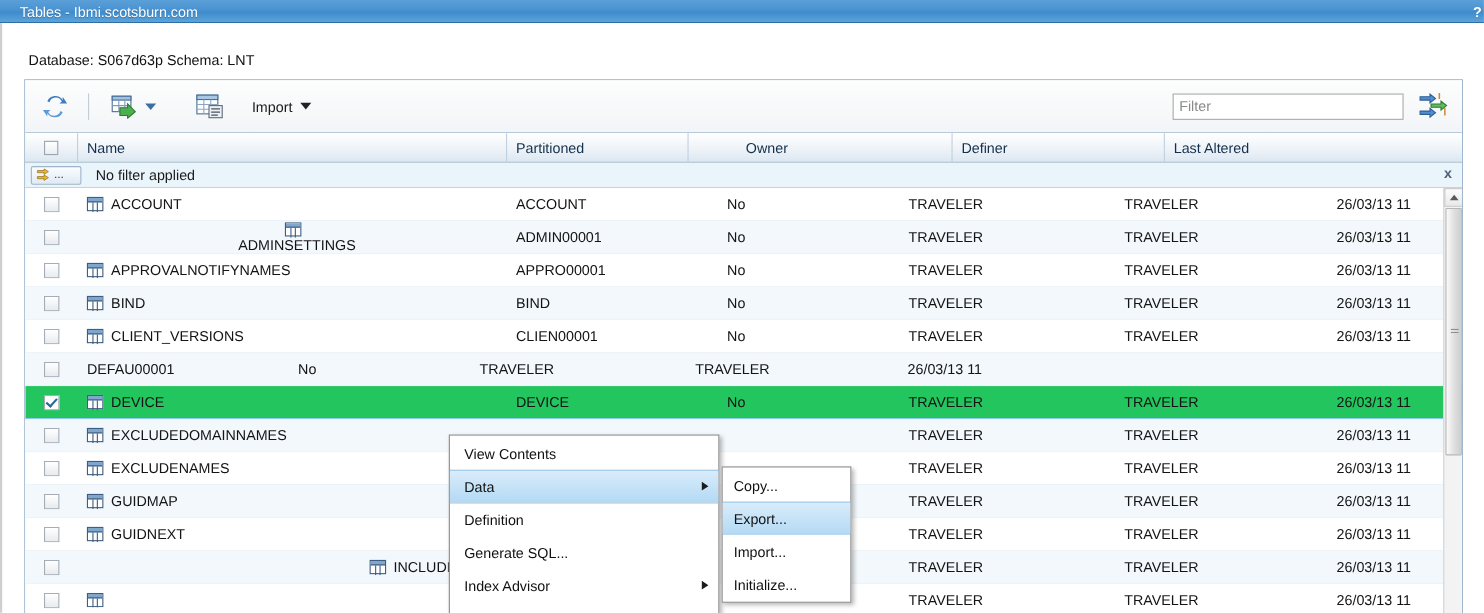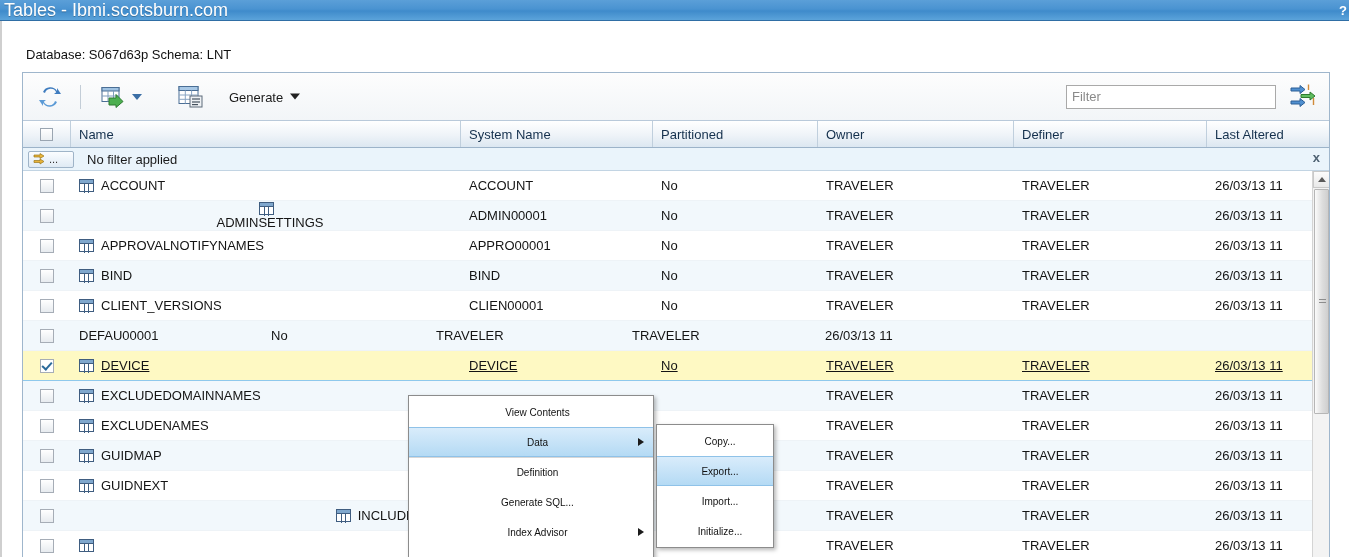--- a/index.html
+++ b/index.html
@@ -16,22 +16,22 @@
   .titlebar {
     position: absolute; left: 0; top: 0;
     width: 1349px; height: 21px;
     background: linear-gradient(to bottom, #5b9fd8 0%, #4a93d1 45%, #3f8bcb 55%, #5ba3da 100%);
     border-bottom: 1px solid #2f6ea5;
     display: flex; align-items: center;
     overflow: hidden;
   }
   .titlebar-text {
     color: #ffffff;
-    font-size: 18px;
-    padding-left: 4px;
+    font-size: 13px;
+    padding-left: 18px;
     white-space: nowrap;
     text-shadow: 0 1px 0 rgba(0,0,0,0.25);
   }
   .titlebar-help {
     position: absolute; right: 2px; top: 0px;
     color: #ffffff; font-size: 13px; font-weight: bold;
     line-height: 21px;
   }
 
   
@@ -157,21 +157,21 @@
   }
   .row {
     display: flex;
     height: 30px;
     align-items: center;
     font-size: 13px;
     color: #141414;
     border-bottom: 1px solid #eef3f7;
   }
   .row.alt { background: #f2f8fc; }
-  .row.sel { background: #fef9c3; border-bottom-color: #8fc9ec; text-decoration: underline; }
+  .row.sel { background: #22c55e; border-bottom-color: #8fc9ec; }
   .cell {
     padding-left: 8px;
     white-space: nowrap; overflow: hidden;
     display: flex; align-items: center;
   }
   .cell.cb { padding-left: 0; justify-content: center; }
 
   .row-checkbox {
     width: 14px; height: 14px;
     border: 1px solid #a6adb6;
@@ -255,24 +255,23 @@
     z-index: 50;
     padding: 1px 0;
   }
   .ctx-main { left: 406px; top: 374px; width: 246px; }
   .ctx-sub  { left: 654px; top: 403px; width: 118px; }
   .ctx-item {
     position: relative;
     height: 30px;
     display: flex; align-items: center;
     padding-left: 13px;
-    font-size: 10px;
+    font-size: 13px;
     color: #111111;
     white-space: nowrap;
-    justify-content: center;
   }
   .ctx-sub .ctx-item { height: 30px; padding-left: 10px; }
   .ctx-item.hl {
     background: linear-gradient(to bottom,#d9ecfb,#b4daf4);
     border-top: 1px solid #8fc2e8;
     border-bottom: 1px solid #8fc2e8;
   }
   .ctx-item.sep-above { border-top: 1px solid #d6d6d6; }
   .ctx-submark {
     position: absolute; right: 9px; top: 50%;
@@ -329,21 +328,21 @@
           <line x1="1" y1="10" x2="20" y2="10" stroke="#8aa6c4"></line>
           <line x1="1" y1="14.3" x2="20" y2="14.3" stroke="#8aa6c4"></line>
           <rect x="12" y="11" width="12" height="11" fill="#eef1f4" stroke="#5c6b7a"></rect>
           <line x1="14" y1="14" x2="22" y2="14" stroke="#46525e" stroke-width="1.2"></line>
           <line x1="14" y1="17" x2="22" y2="17" stroke="#46525e" stroke-width="1.2"></line>
           <line x1="14" y1="19.6" x2="20" y2="19.6" stroke="#46525e" stroke-width="1.2"></line>
         </svg>
       </div>
 
       <div class="tb-item" style="left:206px;">
-        <span class="tb-label">Generate</span>
+        <span class="tb-label">Import</span>
         <span class="caret dark"></span>
       </div>
 
       <input class="filter-input" type="text" placeholder="Filter" style="">
 
       <div class="tb-item" style="right:12px;">
         <svg width="28" height="26" viewBox="0 0 28 26">
           <path d="M2 4 L11 4 L11 1.5 L16 5.5 L11 9.5 L11 7 L2 7 Z" fill="#4f8fd0" stroke="#2c5f96"></path>
           <path d="M2 17 L11 17 L11 14.5 L16 18.5 L11 22.5 L11 20 L2 20 Z" fill="#4f8fd0" stroke="#2c5f96"></path>
           <path d="M12 10.5 L21 10.5 L21 8 L26 12 L21 16 L21 13.5 L12 13.5 Z" fill="#5fbd5f" stroke="#2f7a2f"></path>
@@ -351,23 +350,22 @@
           <line x1="24.5" y1="14" x2="24.5" y2="21" stroke="#d08a3a" stroke-width="1.4"></line>
         </svg>
       </div>
     </div>
 
     <div class="grid-header">
       <div class="gh-cell cb" style="width:48px;">
         <span class="hdr-checkbox"></span>
       </div>
       <div class="gh-cell" style="width:390px;">Name</div>
-      <div class="gh-cell" style="width:192px;">System Name</div>
       <div class="gh-cell" style="width:165px;">Partitioned</div>
-      <div class="gh-cell" style="width:196px;">Owner</div>
+      <div class="gh-cell" style="width:196px;margin-left:44px;">Owner</div>
       <div class="gh-cell" style="width:193px;">Definer</div>
       <div class="gh-cell" style="width:122px;border-right:none;">Last Altered</div>
     </div>
 
     <div class="filterbar">
       <div class="filter-chip">
         <svg width="13" height="12" viewBox="0 0 13 12">
           <path d="M1 2 L7 2 L7 0.5 L11 3 L7 5.5 L7 4 L1 4 Z" fill="#e8b43a" stroke="#9c7718" stroke-width="0.7"></path>
           <path d="M1 7.5 L7 7.5 L7 6 L11 8.5 L7 11 L7 9.5 L1 9.5 Z" fill="#e8b43a" stroke="#9c7718" stroke-width="0.7"></path>
         </svg>

